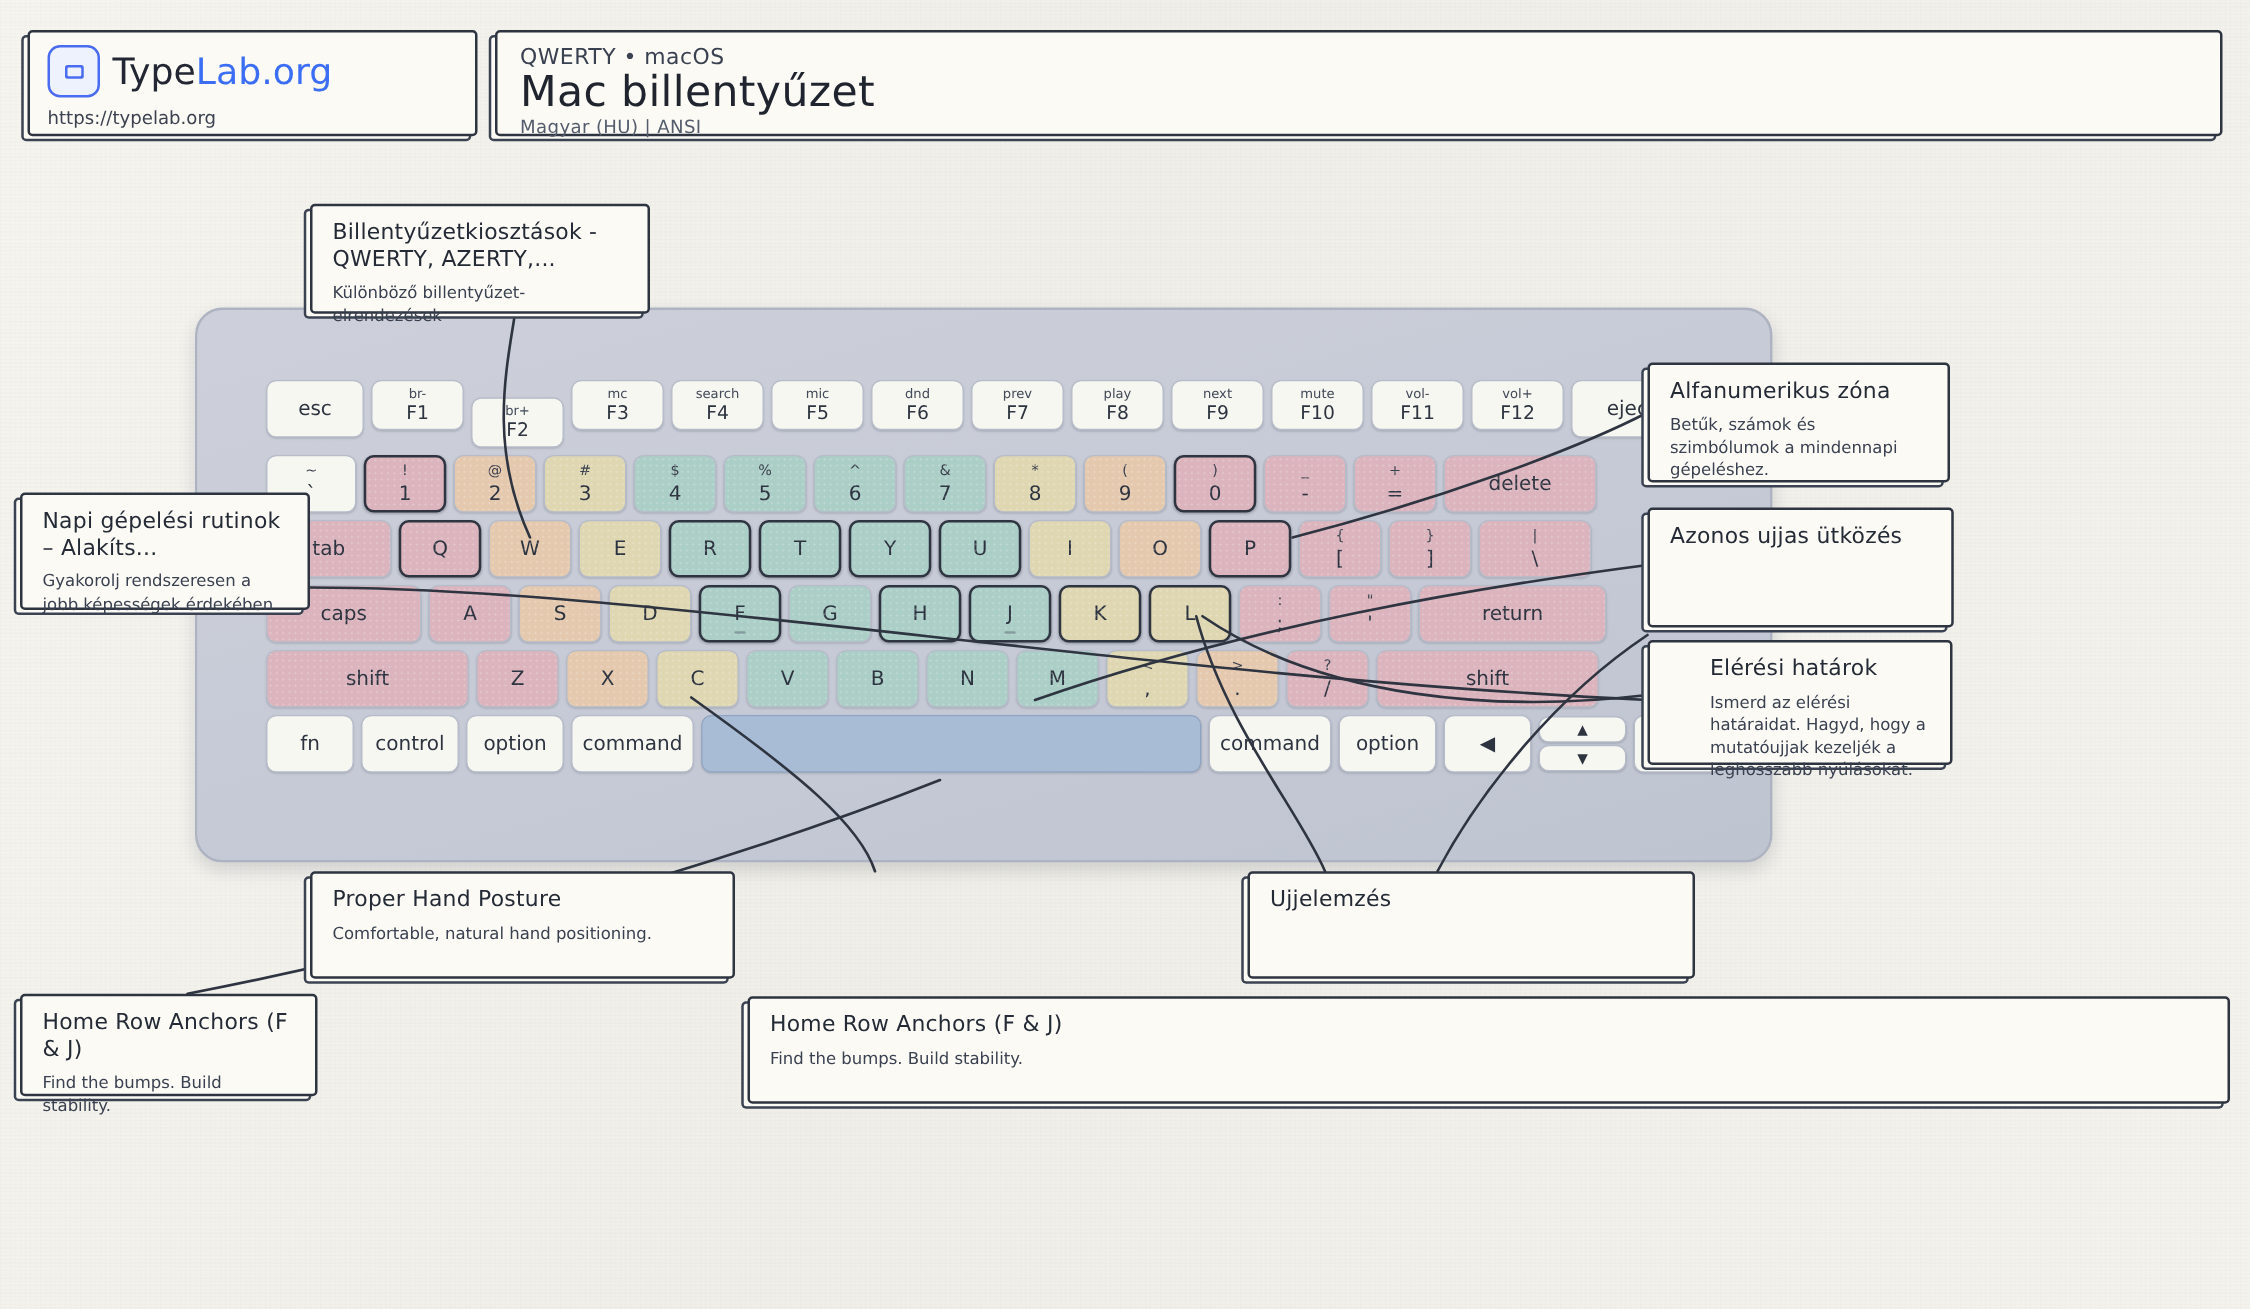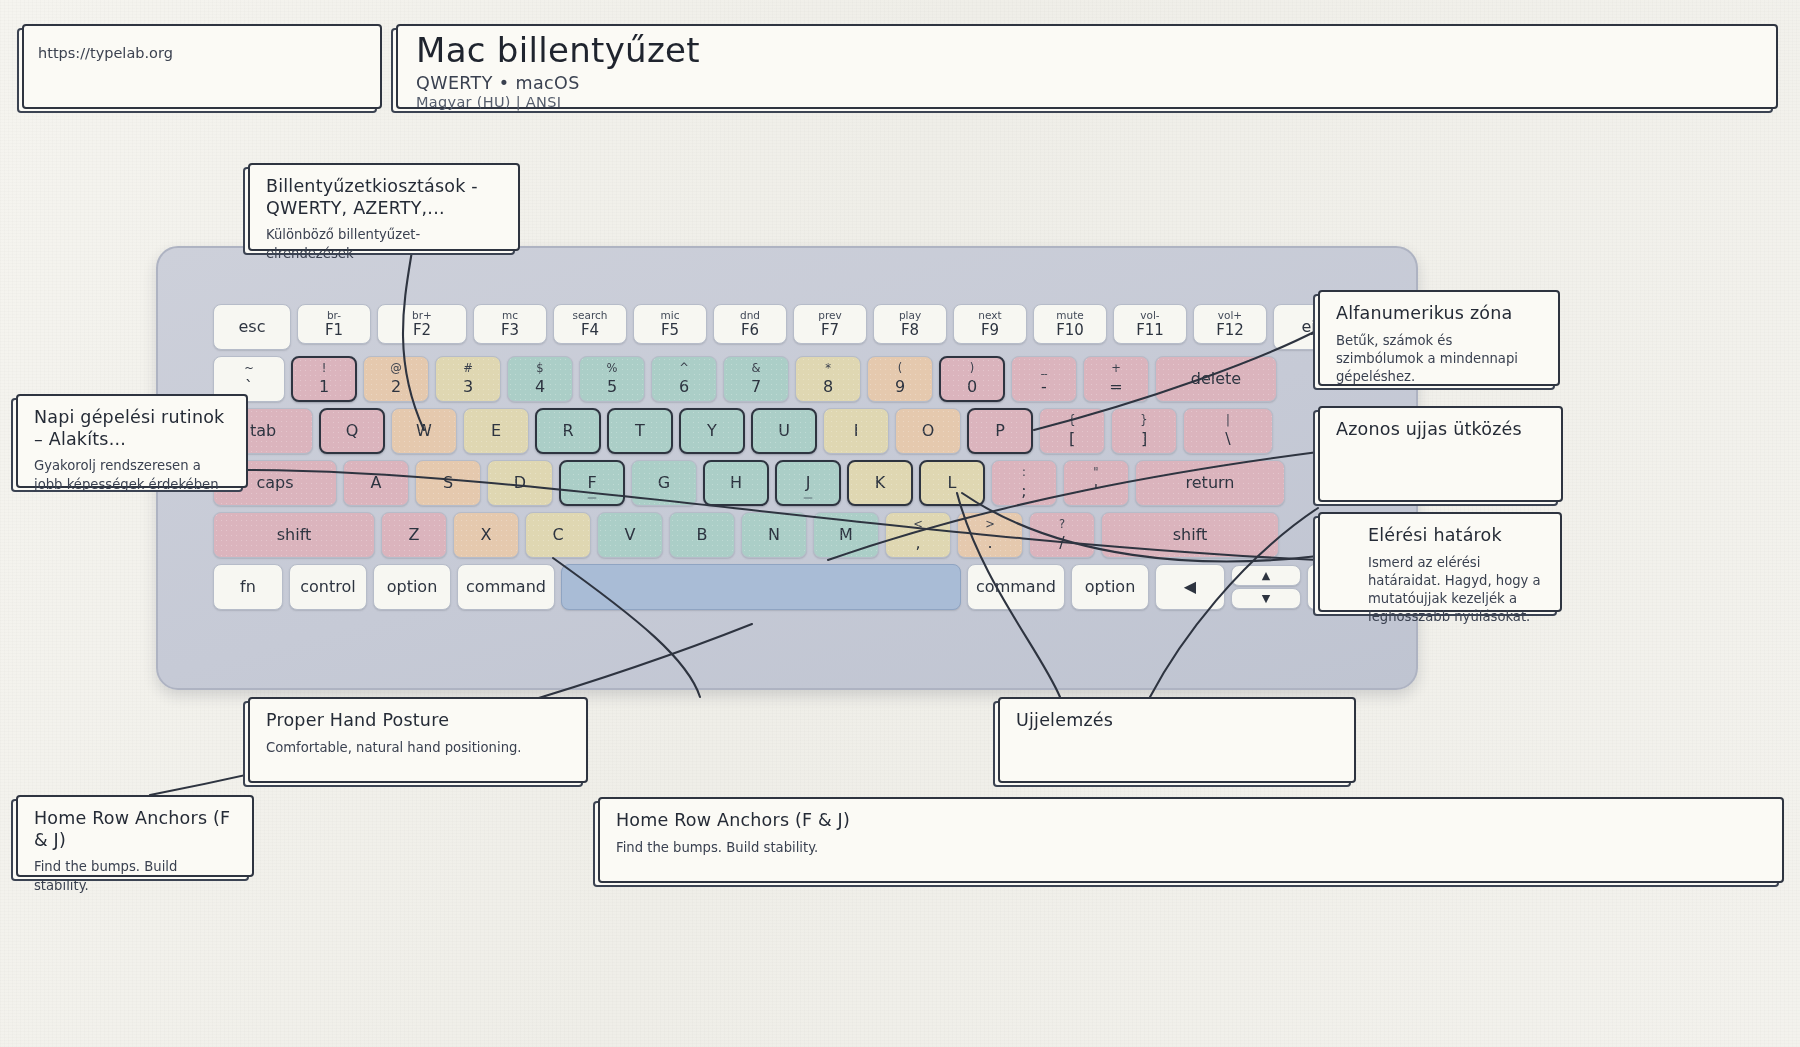--- a/index.html
+++ b/index.html
@@ -112,40 +112,46 @@
   #co-finger{left:978px;top:697px;width:358px;height:86px;margin-left:20px;}
   #co-home-left{left:16px;top:795px;width:238px;height:82px;}
   #co-home-wide{left:598px;top:797px;width:1186px;height:86px;}
 </style>
 </head>
 <body>
 
 <div class="paper-texture"></div>
 
 <div class="card" id="brand-card">
+  <div id="brand-row">
+    <span class="logo-chip">
+      <span class="logo-key"></span>
+    </span>
+    <span class="brand-text"><span>Type</span><span class="accent">Lab.org</span></span>
+  </div>
   <div id="brand-url">https://typelab.org</div>
 </div>
 
 <div class="card" id="title-card">
+  <div id="doc-sub1">QWERTY • macOS</div>
   <div id="doc-title">Mac billentyűzet</div>
-  <div id="doc-sub1">QWERTY • macOS</div>
   <div id="doc-sub2">Magyar (HU)  |  ANSI</div>
 </div>
 
 <div id="keyboard-body">
   <div id="key-area">
       <div class="krow">
         <div class="key mod" style="width: 78px; background: rgb(247, 247, 242);">
           <span class="main">esc</span>
         </div>
         <div class="key fn-key" style="width: 74px; background: rgb(247, 247, 242);">
           <span class="top">br-</span>
           <span class="bot">F1</span>
         </div>
-        <div class="key fn-key" style="width: 90px; background: rgb(247, 247, 242);">
+        <div class="key fn-key" style="width: 74px; background: rgb(247, 247, 242); margin-top: 14px;">
           <span class="top">br+</span>
           <span class="bot">F2</span>
         </div>
         <div class="key fn-key" style="width: 74px; background: rgb(247, 247, 242);">
           <span class="top">mc</span>
           <span class="bot">F3</span>
         </div>
         <div class="key fn-key" style="width: 74px; background: rgb(247, 247, 242);">
           <span class="top">search</span>
           <span class="bot">F4</span>

